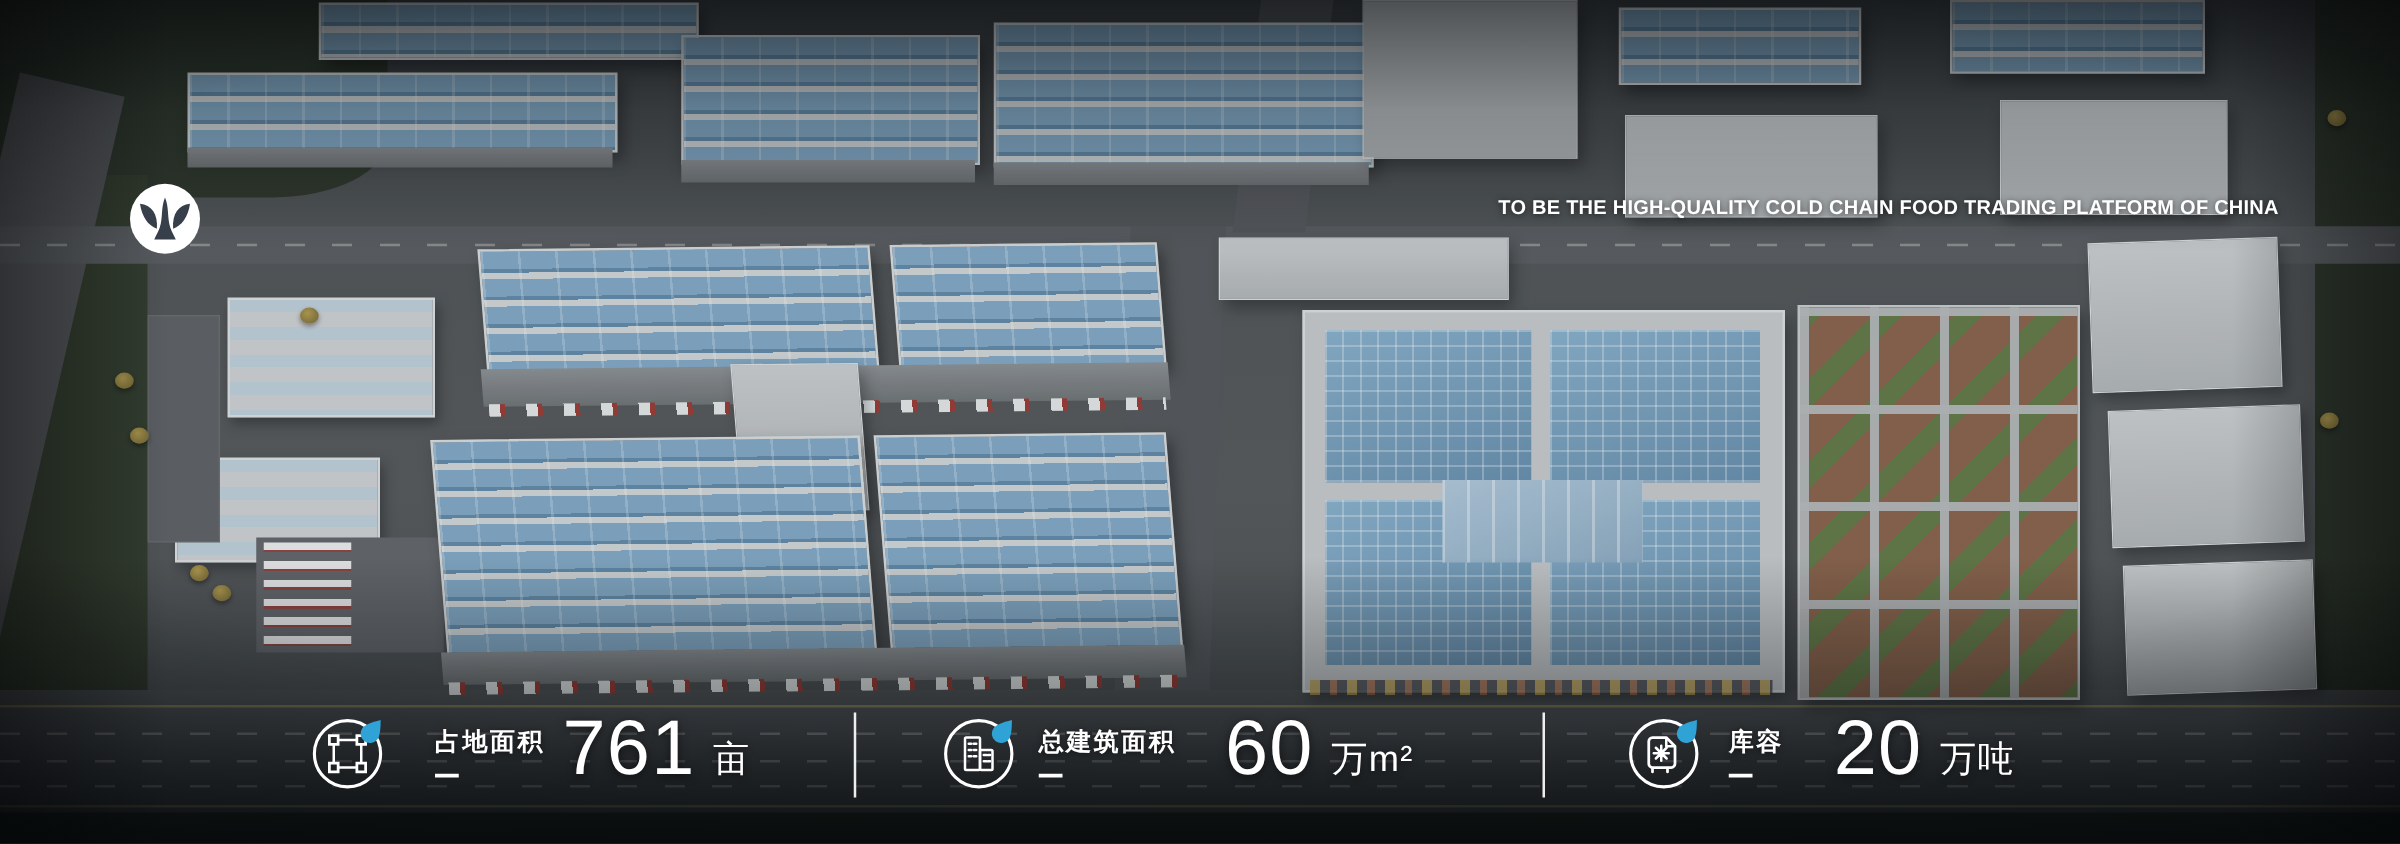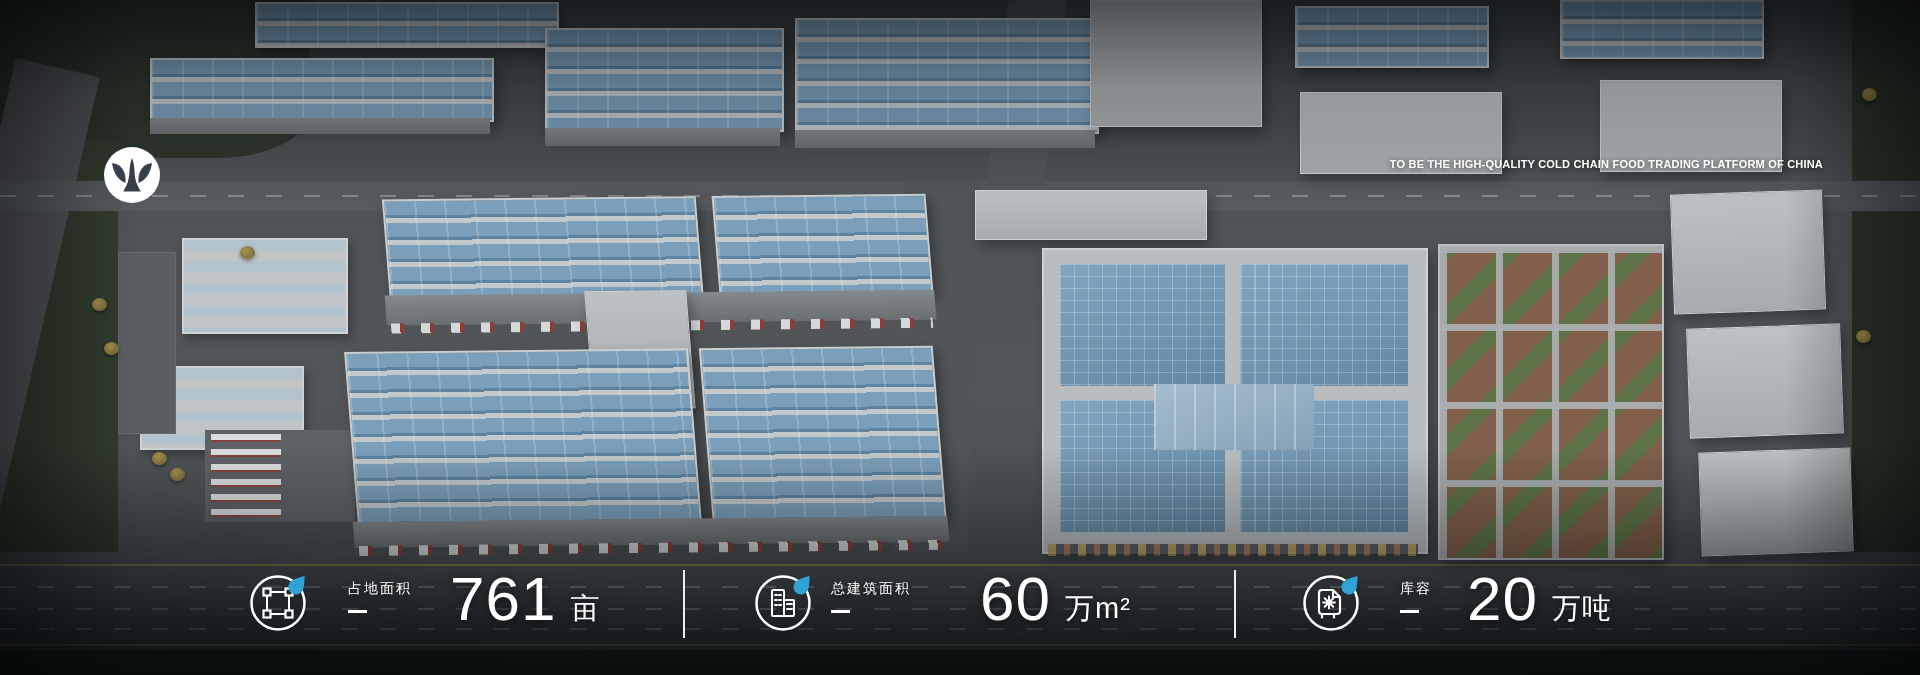--- a/index.html
+++ b/index.html
@@ -44,34 +44,34 @@
       linear-gradient(180deg,rgba(2,4,6,.60) 0%,rgba(2,4,6,.22) 13%,rgba(0,0,0,0) 30%),
       linear-gradient(0deg,rgba(2,5,7,.76) 0%,rgba(2,5,7,.42) 13%,rgba(0,0,0,0) 34%),
       linear-gradient(90deg,rgba(0,0,0,.42) 0%,rgba(0,0,0,0) 7%,rgba(0,0,0,0) 93%,rgba(0,0,0,.42) 100%),
       radial-gradient(115% 95% at 50% 42%,rgba(0,0,0,0) 48%,rgba(0,0,0,.34) 78%,rgba(0,0,0,.6) 100%);}
   
   .hdr-l{position:absolute;left:103px;top:146px;z-index:10;display:flex;align-items:center;gap:15px;}
   .hdr-l .cn{font-size:29px;font-weight:700;letter-spacing:1.5px;text-shadow:0 2px 8px rgba(0,0,0,.6);white-space:nowrap;}
   .hdr-l .en{font-size:10px;font-weight:600;letter-spacing:5.4px;margin-top:6px;text-shadow:0 1px 5px rgba(0,0,0,.6);white-space:nowrap;}
   .hdr-r{position:absolute;right:97px;top:152px;z-index:10;text-align:left;}
   .hdr-r .cn{font-size:27.5px;font-weight:700;letter-spacing:0.5px;text-shadow:0 2px 8px rgba(0,0,0,.6);white-space:nowrap;}
-  .hdr-r .en{font-size:11px;font-weight:700;letter-spacing:.2px;margin-top:6px;text-shadow:0 1px 5px rgba(0,0,0,.6);white-space:nowrap;text-align:right;}
+  .hdr-r .en{font-size:16px;font-weight:700;letter-spacing:.2px;margin-top:6px;text-shadow:0 1px 5px rgba(0,0,0,.6);white-space:nowrap;text-align:right;}
   
   .stat{position:absolute;top:572px;height:68px;z-index:10;}
   .stat .s-icon{position:absolute;left:0;top:1px;width:60px;height:60px;}
   .s-labelcol{position:absolute;top:8px;}
-  .s-label{font-size:14px;font-weight:400;letter-spacing:2px;white-space:nowrap;text-shadow:0 1px 5px rgba(0,0,0,.6);text-align:center;}
+  .s-label{font-size:20px;font-weight:700;letter-spacing:2px;white-space:nowrap;text-shadow:0 1px 5px rgba(0,0,0,.6);text-align:center;}
   .s-dash{width:19px;height:3px;background:#fff;margin-top:12px;}
   .s-valrow{position:absolute;top:0;display:flex;align-items:flex-end;gap:14px;white-space:nowrap;}
   .s-value{font-size:62px;font-weight:100;line-height:.86;letter-spacing:1px;text-shadow:0 2px 8px rgba(0,0,0,.55);}
   .s-unit{font-size:29px;font-weight:500;line-height:1;margin-bottom:2px;letter-spacing:1px;text-shadow:0 1px 6px rgba(0,0,0,.55);}
   .stat-div{position:absolute;top:570px;width:2px;height:68px;background:rgba(255,255,255,.92);z-index:10;}
   #stat1{left:248px;} #stat1 .s-labelcol{left:100px;} #stat1 .s-valrow{left:202px;}
   #stat2{left:753px;} #stat2 .s-labelcol{left:78px;}  #stat2 .s-valrow{left:227px;align-items:flex-end;}
-  #stat3{left:1301px;}#stat3 .s-labelcol{left:99px;}  #stat3 .s-valrow{left:166px;}
+  #stat3{left:1301px;}#stat3 .s-labelcol{left:82px;}  #stat3 .s-valrow{left:166px;}
   svg{display:block;}
 </style>
 </head>
 <body>
 
 <div class="stage">
 
   <div class="scene" aria-hidden="true">
 
     <div class="abs grn" style="left:0;top:0;width:310px;height:158px;background:#2e3a2e;border-radius:0 0 30% 0;"></div>

